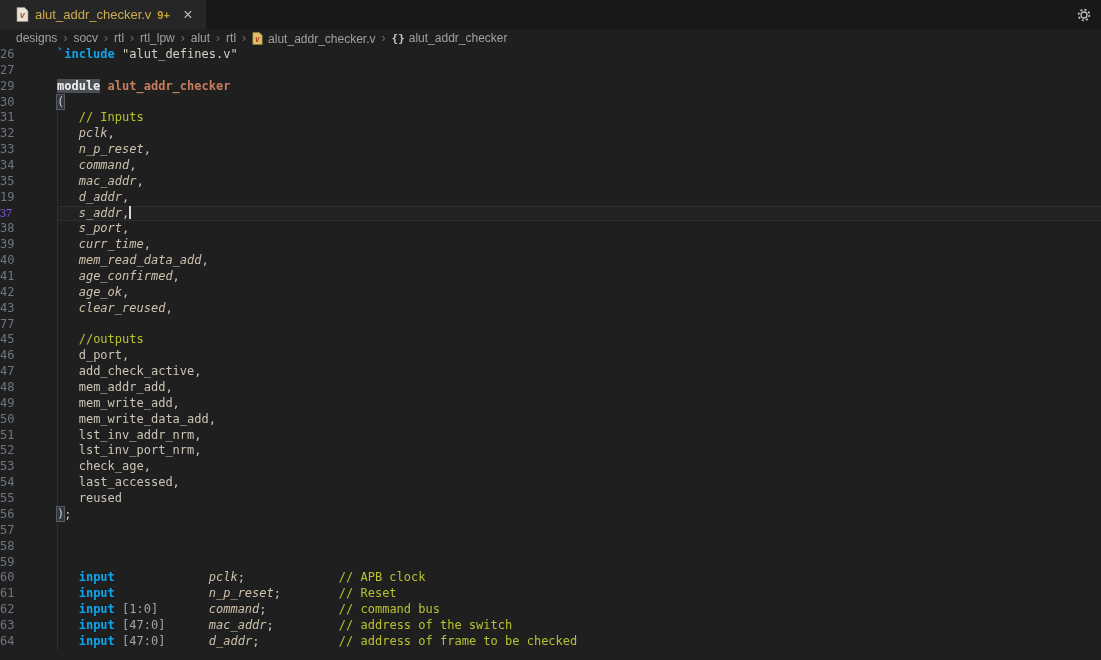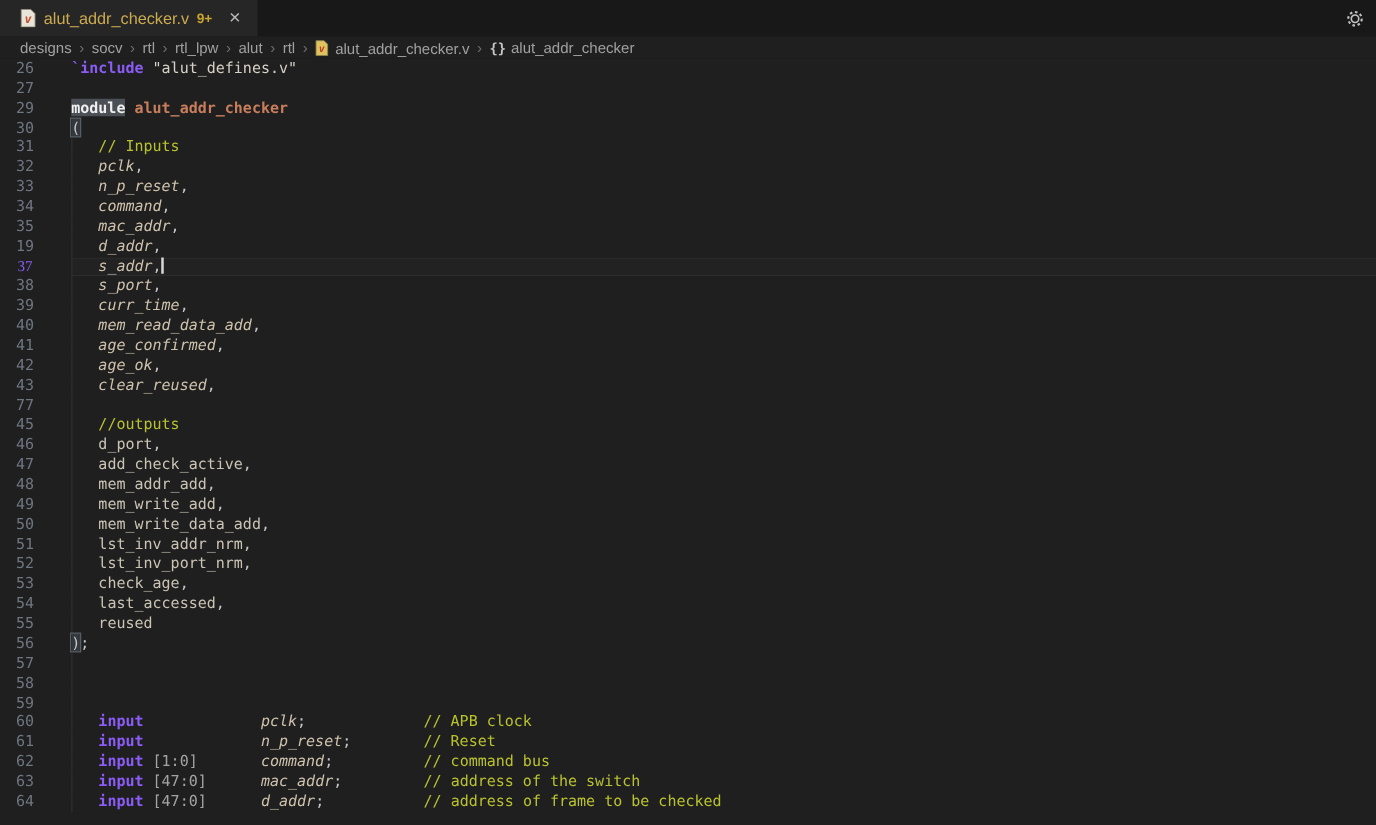--- a/index.html
+++ b/index.html
@@ -25,31 +25,31 @@
   .breadcrumb .sep { color:#6e6e6e; margin:0 6px; font-size:12px; }
   .breadcrumb .bc-file { cursor:pointer; }
   .breadcrumb .ficon { display:inline-flex; margin-right:5px; transform:translateY(2px); }
   .breadcrumb .symicon { color:#c5c5c5; font-family:"DejaVu Sans Mono", monospace;
                          font-size:11px; font-weight:bold; margin-right:4px; }
 
   
   .editor { background:#1f1f1f; font-family:"DejaVu Sans Mono", monospace;
             font-size:12px; line-height:15.87px; }
   .line { display:flex; height:15.87px; }
-  .ln { width:40px; text-align:center; color:#6e7681; flex:0 0 40px; cursor:pointer;
+  .ln { width:40px; text-align:left; color:#6e7681; flex:0 0 40px; cursor:pointer;
         margin-right:17px; user-select:none; }
   .code { flex:1; white-space:pre; color:#c6c6c6; position:relative; }
   .code.guide::before { content:""; position:absolute; left:0; top:0; bottom:0;
                         border-left:1px solid #2f2f2f; }
   .line.current .code { box-shadow: inset 0 1px 0 #2d2d2d, inset 0 -1px 0 #2d2d2d;
                         background:#222222; }
   .line.current .ln { color:#8b5cf6;font-family:Liberation Serif, serif; }
 
   
-  .kw  { color:#8b5cf6; font-weight:bold; }
+  .kw  { color:#0ea5e9; font-weight:bold; }
   .str { color:#d6d1c6; }
   .mod { color:#c87e5c; font-weight:bold; }
   .pn  { color:#c6c6c6; }
   .pi  { color:#cec2ad; font-style:italic; }
   .pu  { color:#cbc4b5; }
   .cm  { color:#b9c22e; }
   .rg  { color:#a3a3a3; }
   .hw  { color:#efefef; font-weight:bold; background:#4b5056; }
   .hb  { color:#c8c8c8; background:#33383e; box-shadow:0 0 0 1px #565c63; }
   .cursor { display:inline-block; width:2px; height:13px; background:#d8d8d8;

